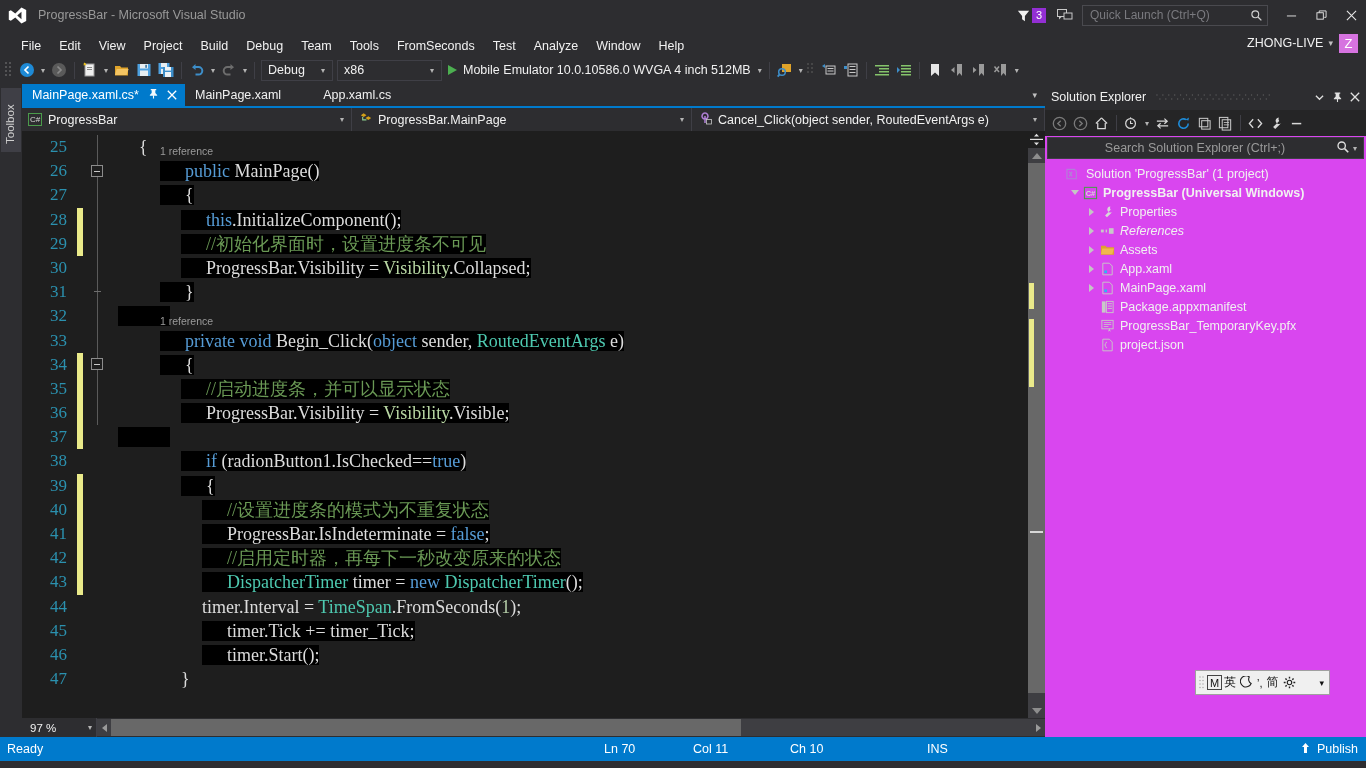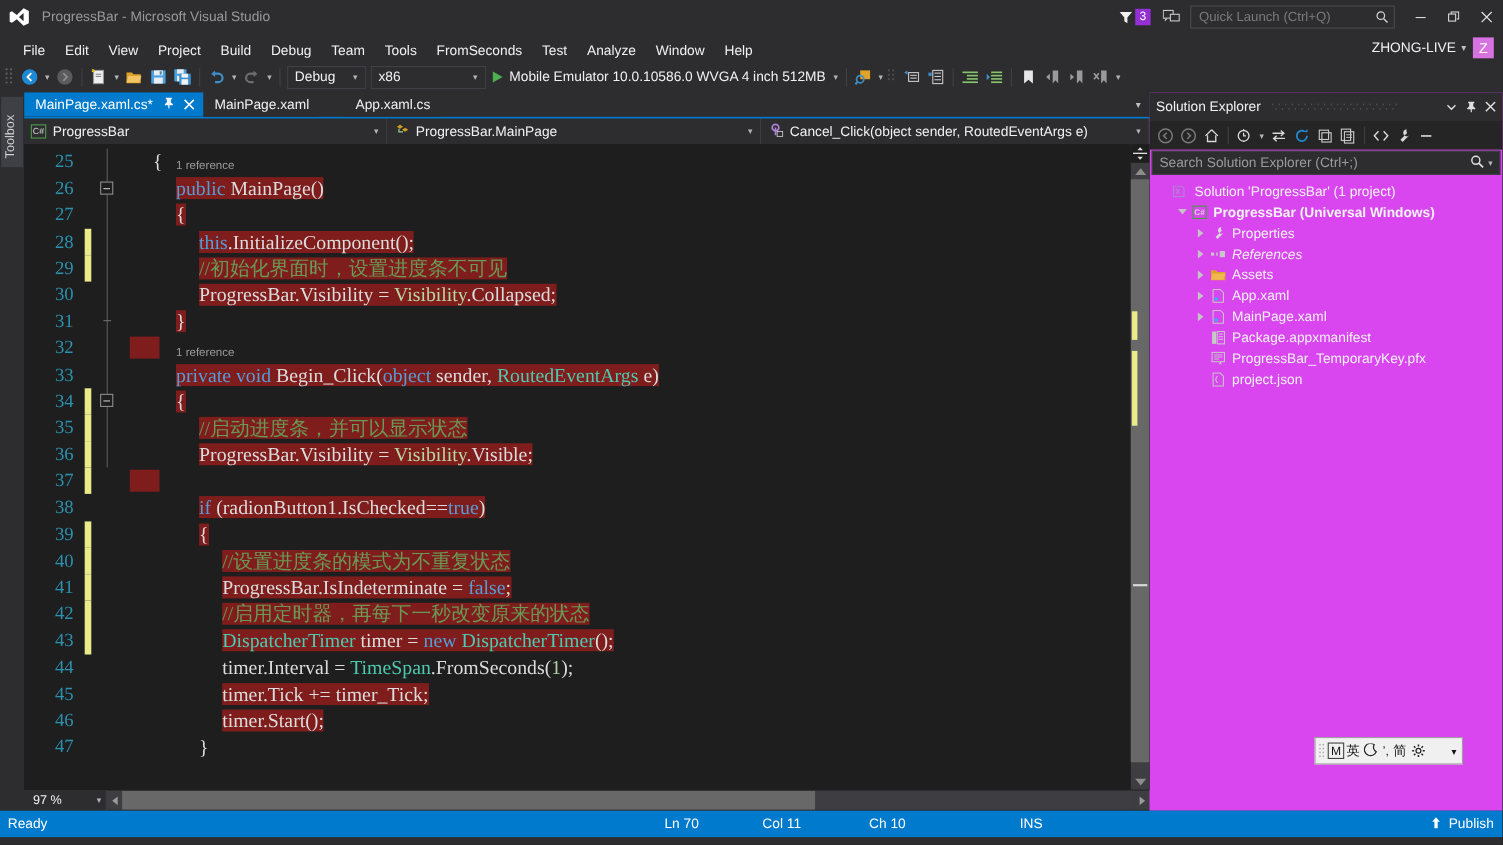--- a/index.html
+++ b/index.html
@@ -145,21 +145,21 @@
     background:#1e1e1e; display:flex; align-items:center; justify-content:center;
   }
   .outline-box::before { content:""; width:6px; height:1px; background:#c8c8c8; }
   .outline-tick { position:absolute; left:8px; width:7px; height:1px; background:#6e6e6e; }
 
   #codetext {
     flex:1; padding-top:4px; font-family:"Liberation Serif", serif; font-size:18px;
     color:#dcdcdc; white-space:pre; position:relative; overflow:hidden;
   }
   .cl { height:24.2px; line-height:24.2px; }
-  .sel { background:#7f1d1d; }
+  .sel { background:#000000;padding-left:25px; }
   .ref-tag {
     position:absolute; font-family:"Liberation Sans",sans-serif; font-size:10.5px;
     color:#9a9a9a; line-height:11px;
   }
   .kw   { color:#569cd6; }
   .type { color:#4ec9b0; }
   .cmt  { color:#6a9955; }
   .num  { color:#b5cea8; }
   .enumv{ color:#b8d7a3; }
   .plain{ color:#dcdcdc; }
@@ -198,21 +198,21 @@
   .se-hbtn { width:18px; height:20px; display:flex; align-items:center; justify-content:center; color:#ccc; }
   #se-toolbar { height:26px; display:flex; align-items:center; padding-left:4px; background:#252526; }
   .se-tbtn { width:21px; height:21px; display:flex; align-items:center; justify-content:center; }
   .se-tsep { width:1px; height:16px; background:#3f3f46; margin:0 4px; }
   #se-search {
     height:22px; margin:1px 2px 2px 2px; background:#2d2d30; border:1px solid #3f3f46;
     display:flex; align-items:center; padding:0 2px 0 6px;
   }
   #se-search input {
     flex:1; background:transparent; border:none; outline:none; color:#d0d0d0;
-    font-family:"Liberation Sans",sans-serif; font-size:12.5px;
+    font-family:"Liberation Sans",sans-serif; font-size:12.5px;text-align:center;
   }
   #se-search input::placeholder { color:#9a9a9a; }
   #se-tree { flex:1; padding-top:3px; overflow:hidden; position:relative; }
   .tree-row { height:19px; display:flex; align-items:center; font-size:12.5px; color:#f1f1f1; }
   .tw-arrow { width:13px; display:flex; align-items:center; justify-content:center; flex-shrink:0; }
   .tw-arrow .closed { width:0;height:0;border-top:4px solid transparent;border-bottom:4px solid transparent;border-left:5px solid #c5c5c5; }
   .tw-arrow .open   { width:0;height:0;border-left:4px solid transparent;border-right:4px solid transparent;border-top:5px solid #c5c5c5; }
   .tw-icon { width:19px; display:flex; align-items:center; justify-content:center; flex-shrink:0; }
   .tree-row.bold { font-weight:bold; }
 

